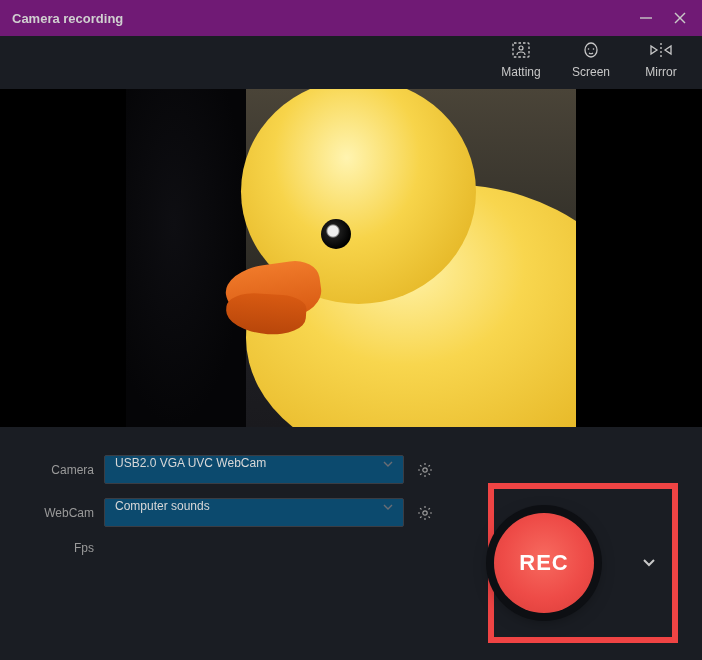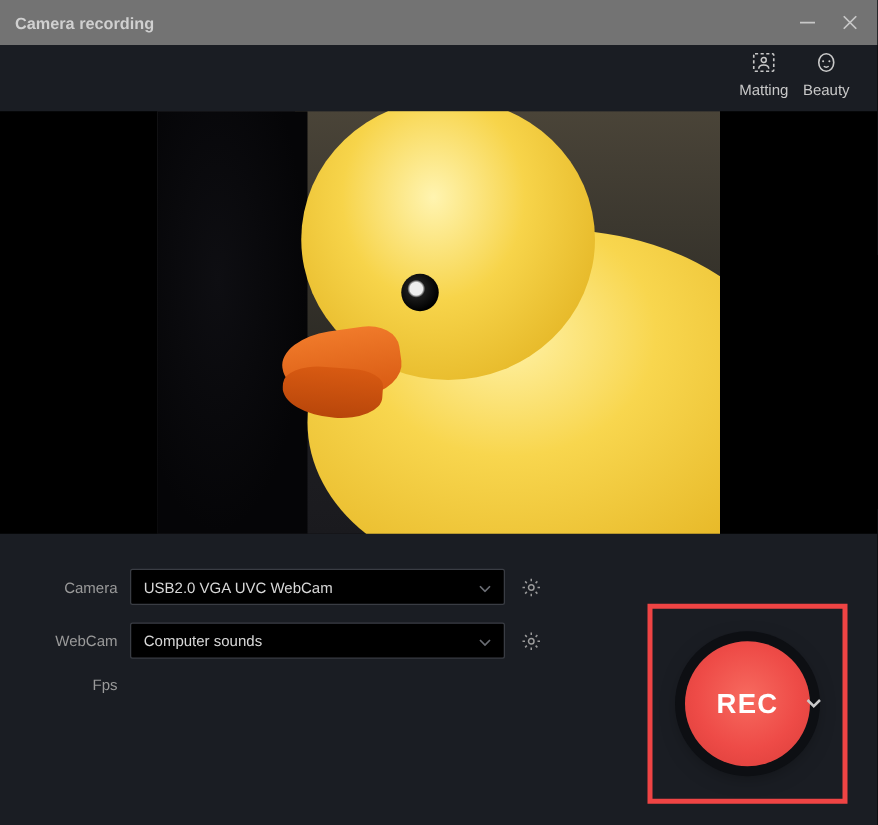--- a/index.html
+++ b/index.html
@@ -10,21 +10,21 @@
       font-family: "Segoe UI", Arial, sans-serif;
       color: #c8c8c8;
       overflow: hidden;
     }
     .titlebar {
       height: 36px;
       display: flex;
       align-items: center;
       justify-content: space-between;
       padding: 0 12px;
-      background: #737373;
+      background: #701a75;
     }
     .titlebar-title {
       font-size: 13px;
       color: #d0d0d0;
       font-weight: 600;
     }
     .titlebar-controls {
       display: flex;
       gap: 14px;
       align-items: center;
@@ -37,20 +37,21 @@
       justify-content: center;
       color: #c8c8c8;
       cursor: pointer;
     }
     .win-btn svg { display: block; }
 
     .toolbar {
       display: flex;
       justify-content: flex-end;
       padding: 4px 16px 10px 16px;
+      gap: 20px;
     }
     .tool-item {
       display: flex;
       flex-direction: column;
       align-items: center;
       gap: 5px;
       color: #c8c8c8;
       font-size: 12px;
       cursor: pointer;
       min-width: 50px;
@@ -144,25 +145,25 @@
     }
     .field-label {
       width: 70px;
       text-align: right;
       font-size: 12px;
       color: #9a9a9a;
     }
     .select-box {
       flex: 1;
       height: 29px;
-      background: #000000;
+      background: #0c4a6e;
       border: 1px solid #3a3d44;
       border-radius: 2px;
       display: flex;
-      align-items: center;
+      align-items: flex-start;
       justify-content: space-between;
       padding: 0 10px;
       color: #d8d8d8;
       font-size: 12px;
       cursor: pointer;
       max-width: 300px;
     }
     .select-box .chev {
       color: #6a6d74;
     }
@@ -170,26 +171,25 @@
       width: 22px;
       height: 22px;
       display: flex;
       align-items: center;
       justify-content: center;
       color: #9a9a9a;
       cursor: pointer;
     }
 
     .record-panel {
-      width: 160px;
+      width: 190px;
       height: 160px;
-      border: 4px solid #ef4444;
-      display: flex;
-      align-items: center;
-      justify-content: center;
+      border: 6px solid #ef4444;
+      display: flex;
+      align-items: center;
       gap: 12px;
       position: relative;
       margin-top: 28px;
     }
     .rec-button {
       width: 100px;
       height: 100px;
       border-radius: 50%;
       background: radial-gradient(circle at 50% 45%, #f76a5f 0%, #ee4b47 55%, #d93c38 100%);
       display: flex;
@@ -249,21 +249,31 @@
   </div>
   <div class="tool-item">
     <div class="tool-icon">
       <svg width="20" height="18" viewBox="0 0 20 18">
           <ellipse cx="10" cy="9" rx="6" ry="7" fill="none" stroke="#c8c8c8" stroke-width="1.3"></ellipse>
           <circle cx="7.5" cy="8" r="0.8" fill="#c8c8c8"></circle>
           <circle cx="12.5" cy="8" r="0.8" fill="#c8c8c8"></circle>
           <path d="M8 12q2 1.5 4 0" fill="none" stroke="#c8c8c8" stroke-width="1.2"></path>
         </svg>
     </div>
-    <span>Beauty</span>
+    <span>Screen</span>
+  </div>
+  <div class="tool-item">
+    <div class="tool-icon">
+      <svg width="24" height="18" viewBox="0 0 24 18">
+          <path d="M8 9 L2 5 L2 13 Z" fill="none" stroke="#c8c8c8" stroke-width="1.3"></path>
+          <path d="M16 9 L22 5 L22 13 Z" fill="none" stroke="#c8c8c8" stroke-width="1.3"></path>
+          <line x1="12" y1="2" x2="12" y2="16" stroke="#c8c8c8" stroke-width="1.3" stroke-dasharray="2 2"></line>
+        </svg>
+    </div>
+    <span>Mirror</span>
   </div>
 </div>
 
 <div class="preview-area">
   <div class="camera-frame">
     <div class="bg-back"></div>
     <div class="bg-dark-left"></div>
     <div class="bg-hand"></div>
     <div class="duck-body"></div>
     <div class="duck-head"></div>

